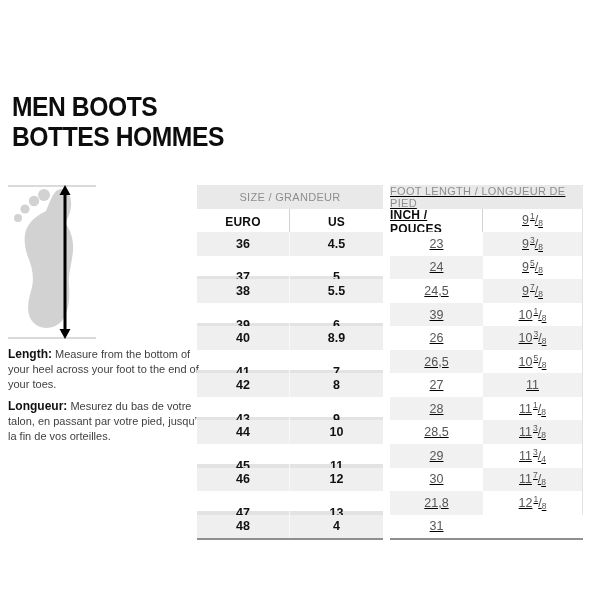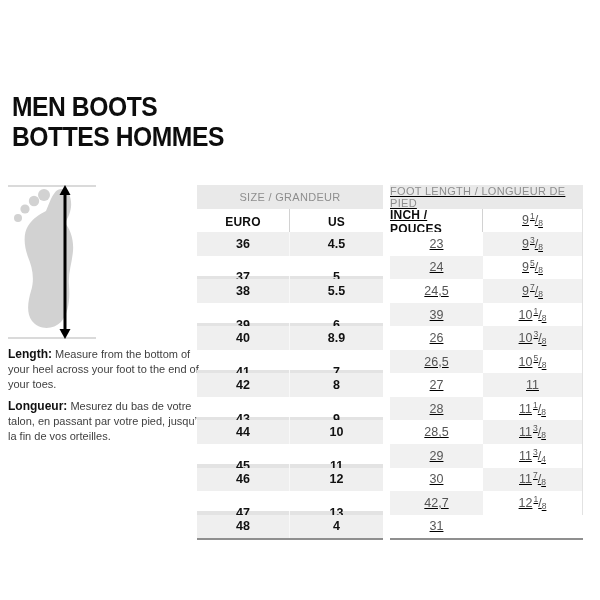--- a/index.html
+++ b/index.html
@@ -141,19 +141,19 @@
         <div class="cell rcell">27</div>
         <div class="cell rcell first odd">11</div>
         <div class="cell rcell odd">28</div>
         <div class="cell rcell first">11 <sup>1</sup>/<sub>8</sub></div>
         <div class="cell rcell">28,5</div>
         <div class="cell rcell first odd">11 <sup>3</sup>/<sub>8</sub></div>
         <div class="cell rcell odd">29</div>
         <div class="cell rcell first">11 <sup>3</sup>/<sub>4</sub></div>
         <div class="cell rcell">30</div>
         <div class="cell rcell first odd">11 <sup>7</sup>/<sub>8</sub></div>
-        <div class="cell rcell odd">42,7</div>
+        <div class="cell rcell odd">21,8</div>
         <div class="cell rcell first">12 <sup>1</sup>/<sub>8</sub></div>
         <div class="cell rcell">31</div>
       </div>
   </div>
 
 </div>
 
 </body></html>

